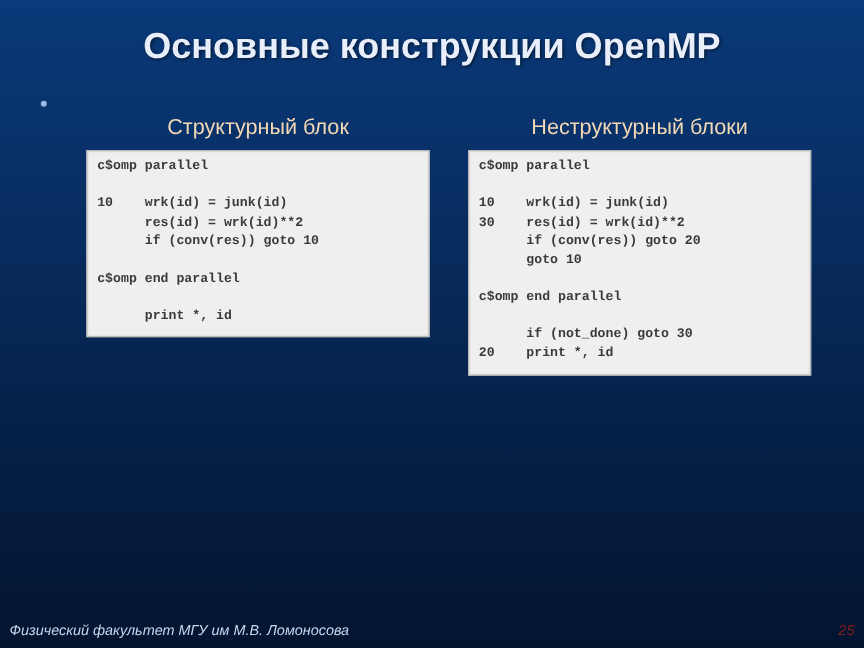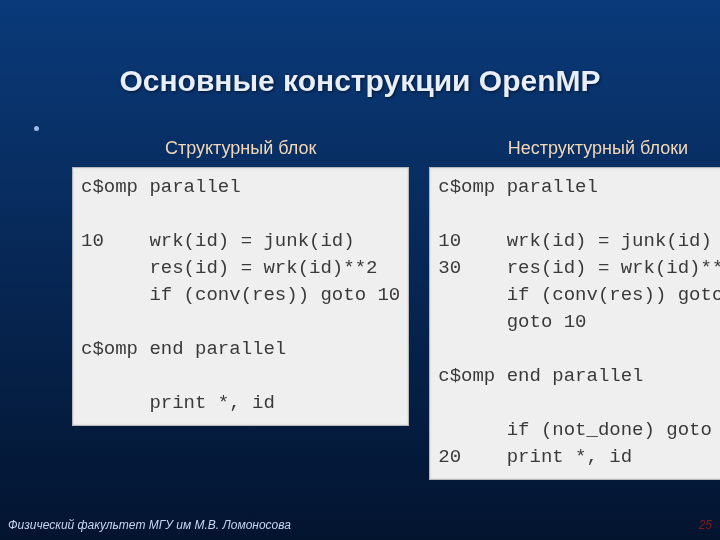--- a/index.html
+++ b/index.html
@@ -10,58 +10,58 @@
     color: #fff;
     position: relative;
   }
   .title {
     font-size: 30px;
     font-weight: bold;
     text-align: center;
     padding: 22px 20px 18px;
     color: #e9eefb;
     text-shadow: 1px 1px 3px rgba(0,0,0,.6);
-    margin-top: 42px;
   }
   .body-text {
     padding: 4px 48px 0 56px;
     font-size: 18px;
     line-height: 1.28;
     position: relative;
   }
   .bullet-dot {
     position: absolute;
     left: 34px;
     top: 10px;
     width: 5px; height: 5px;
     background: #9fb8e8;
     border-radius: 50%;
   }
   .columns {
     display: flex;
-    gap: 20px;
+    gap: 32px;
     padding: 18px 44px 0 72px;
   }
   .col { flex: 1; }
   .col-title {
     text-align: center;
     font-size: 18px;
     color: #f3d8b6;
     margin-bottom: 8px;
   }
   .code-box {
     background: #efefef;
     color: #3a3a3a;
     font-family: "Courier New", monospace;
-    font-size: 19px;
+    font-size: 11px;
     line-height: 1.42;
     padding: 6px 8px 8px;
     white-space: pre;
     border: 1px solid #b8b8b8;
     box-shadow: 0 0 2px rgba(0,0,0,.15) inset;
+    font-weight: bold;
   }
   .footer {
     position: absolute;
     left: 0; right: 0; bottom: 8px;
     display: flex;
     justify-content: space-between;
     align-items: flex-end;
     padding: 0 8px;
     font-size: 12px;
     font-style: italic;

